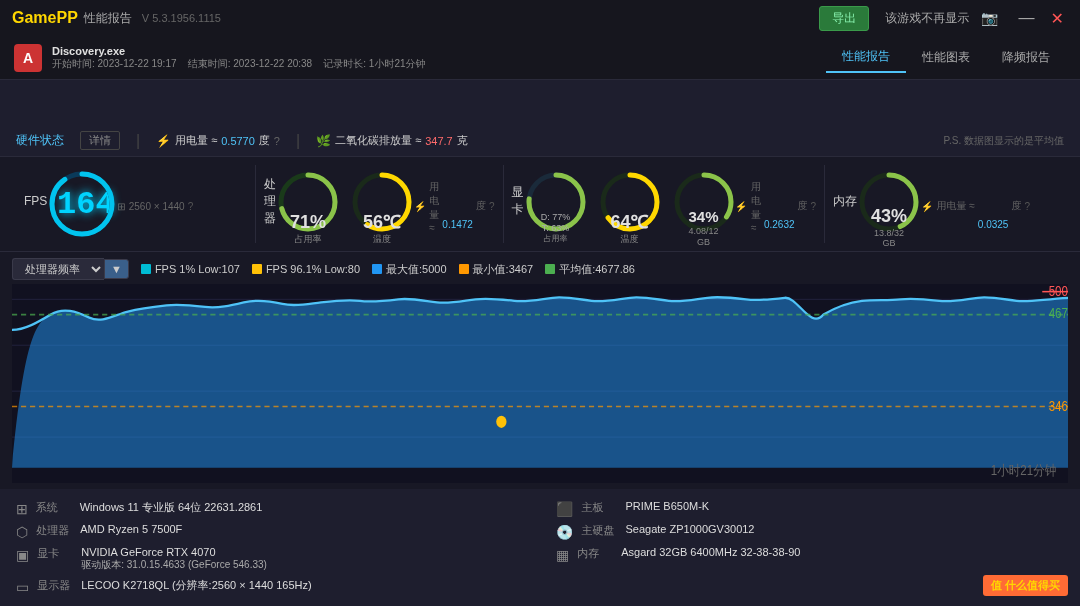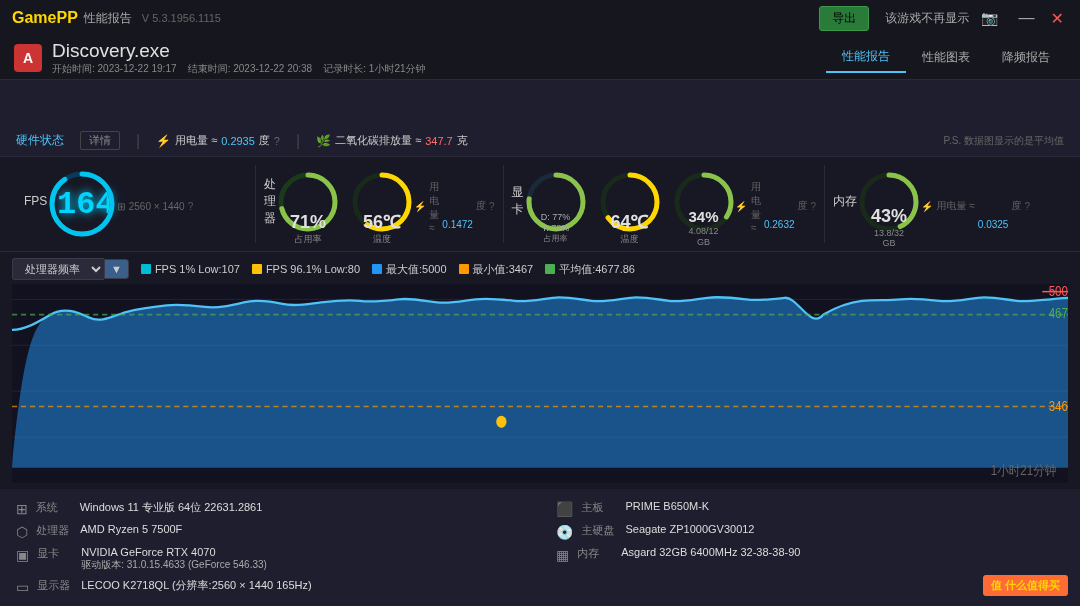--- a/index.html
+++ b/index.html
@@ -44,21 +44,21 @@
       font-size: 12px;
     }
     .version-label {
       color: #666;
       font-size: 11px;
       margin-left: 4px;
     }
     .title-spacer { flex: 1; }
     .export-btn {
       background: #2a7a3a;
-      color: #000000;
+      color: #86efac;
       border: 1px solid #3a9a4a;
       border-radius: 3px;
       padding: 3px 12px;
       font-size: 12px;
       cursor: pointer;
     }
     .no-show-btn {
       background: transparent;
       color: #aaa;
       border: none;
@@ -106,22 +106,22 @@
       color: white;
       font-weight: bold;
       font-size: 14px;
     }
     .app-info {
       display: flex;
       flex-direction: column;
     }
     .app-name {
       color: #e0e0e0;
-      font-size: 19px;
-      font-weight: normal;
+      font-size: 11px;
+      font-weight: bold;
     }
     .app-meta {
       color: #888;
       font-size: 10px;
     }
     .app-bar-spacer { flex: 1; }
     .nav-tabs {
       display: flex;
       gap: 0;
       align-items: center;
@@ -434,21 +434,21 @@
 
   <div class="content">
 
     <div class="hw-status-bar">
       <span class="hw-label">硬件状态</span>
       <button class="hw-detail-btn">详情</button>
       <span class="hw-sep">|</span>
       <div class="hw-stat">
         <span class="icon">⚡</span>
         <span>用电量 ≈</span>
-        <span class="val">0.2935</span>
+        <span class="val">0.5770</span>
         <span>度</span>
         <span style="color:#666;font-size:11px;cursor:pointer">?</span>
       </div>
       <span class="hw-sep">|</span>
       <div class="hw-stat">
         <span class="icon">🌿</span>
         <span>二氧化碳排放量 ≈</span>
         <span class="val2">347.7</span>
         <span>克</span>
       </div>
@@ -514,21 +514,21 @@
         <span class="metric-title">显卡</span>
         <div class="metric-inner">
 
           <div class="gauge-wrap">
             <svg width="64" height="64" viewBox="0 0 64 64">
               <circle cx="32" cy="32" r="27" fill="none" stroke="#1a2a3a" stroke-width="5"></circle>
               <circle cx="32" cy="32" r="27" fill="none" stroke="#8bc34a" stroke-width="5" stroke-dasharray="130 40" stroke-linecap="round" transform="rotate(-90 32 32)"></circle>
             </svg>
             <div class="gauge-center">
               <div style="font-size:9px;color:#aaa">D: 77%</div>
-              <div style="font-size:9px;color:#aaa">T: 78%</div>
+              <div style="font-size:9px;color:#aaa">T: 63%</div>
               <div style="font-size:8px;color:#888">占用率</div>
             </div>
           </div>
 
           <div class="gauge-wrap">
             <svg width="64" height="64" viewBox="0 0 64 64">
               <circle cx="32" cy="32" r="27" fill="none" stroke="#1a2a1a" stroke-width="5"></circle>
               <circle cx="32" cy="32" r="27" fill="none" stroke="#ffd700" stroke-width="5" stroke-dasharray="110 60" stroke-linecap="round" transform="rotate(-90 32 32)"></circle>
             </svg>
             <div class="gauge-center">

